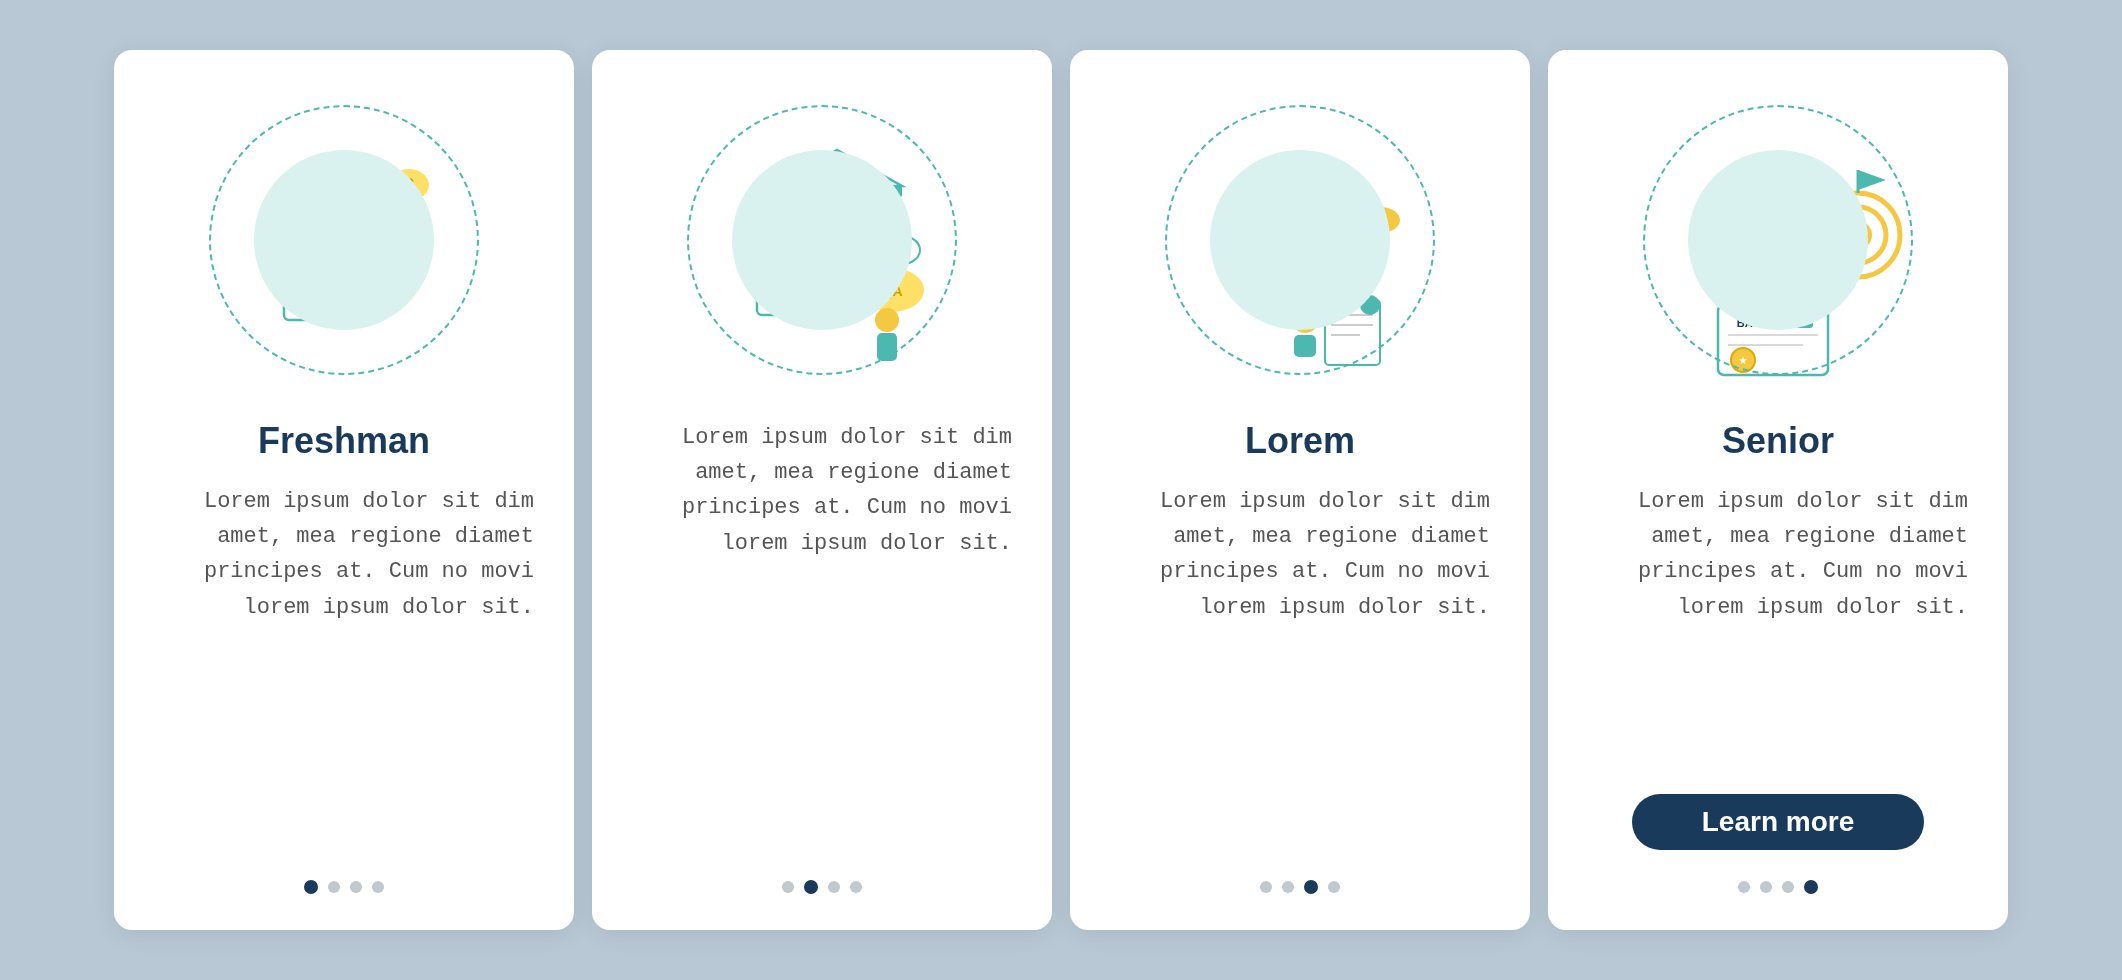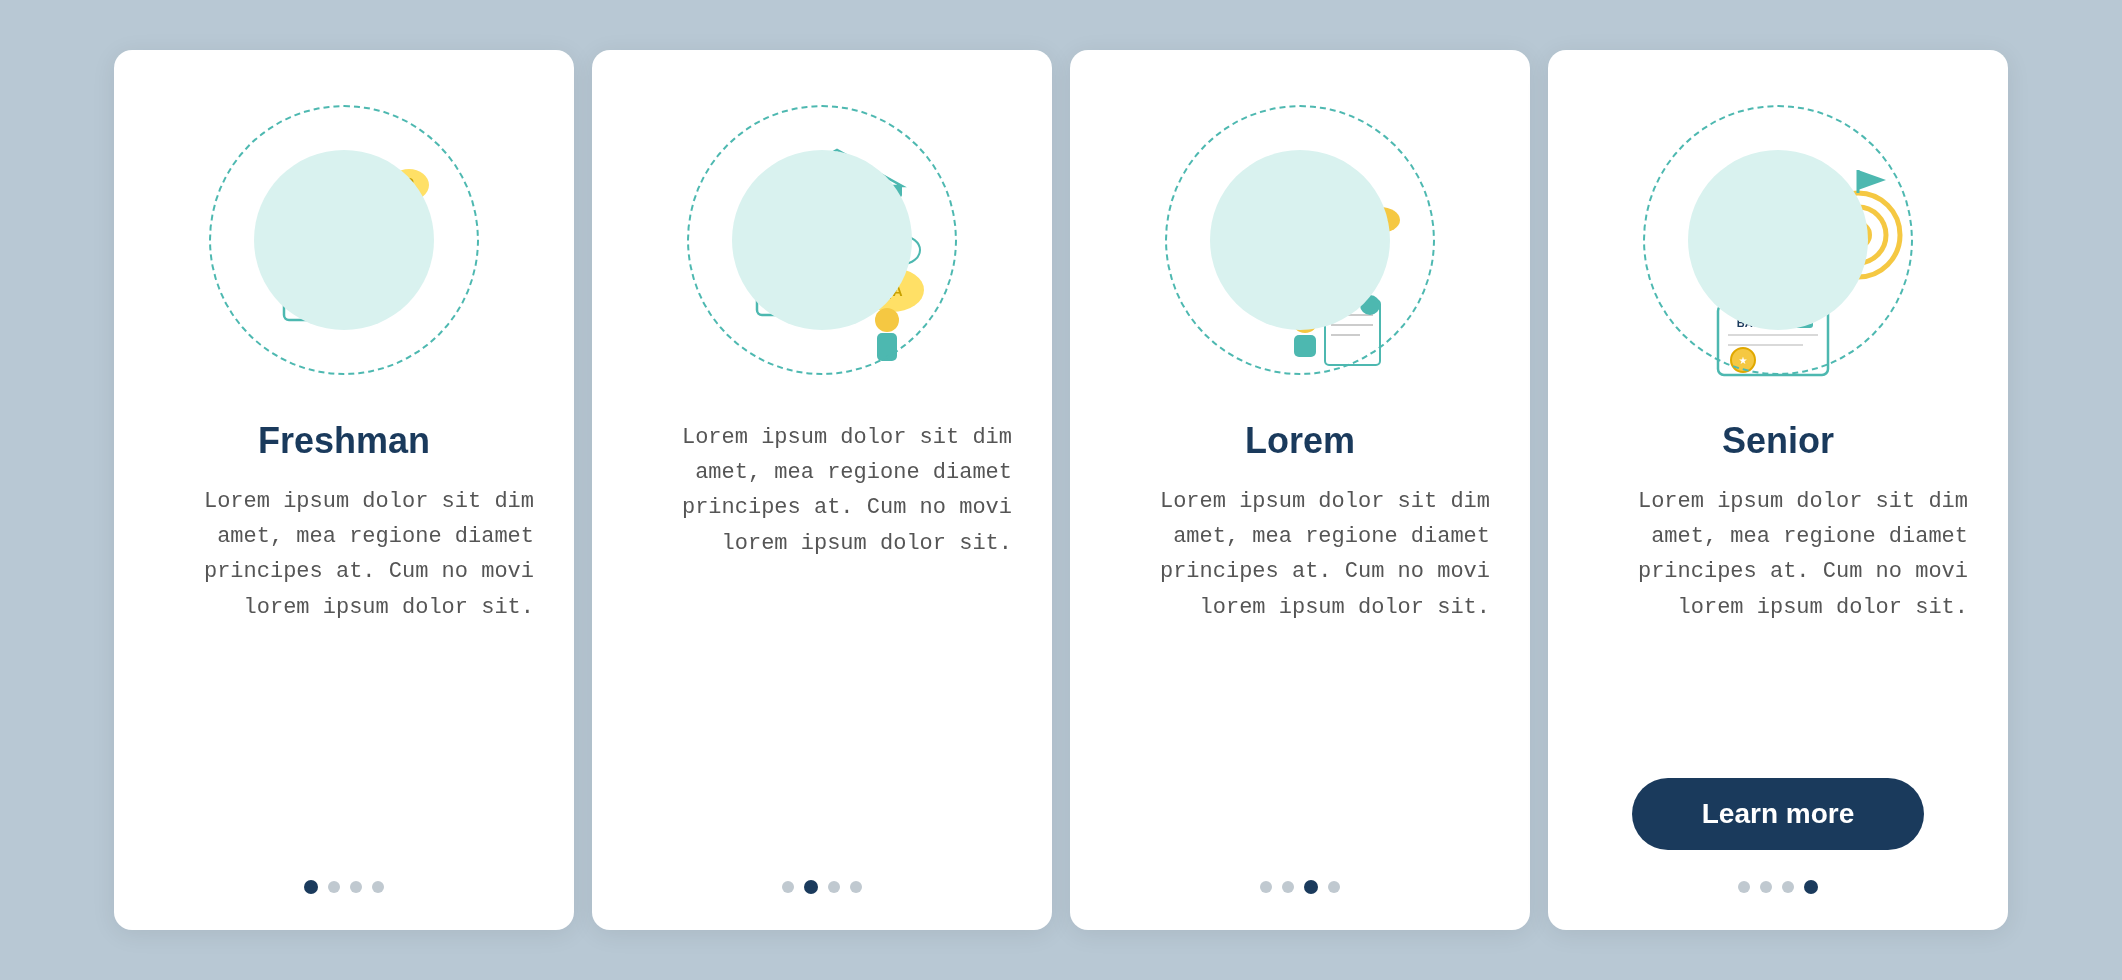--- a/index.html
+++ b/index.html
@@ -90,21 +90,21 @@
     .dot.active {
       background: #1a3a5c;
       width: 14px;
       height: 14px;
     }
     .learn-more-btn {
       background: #1a3a5c;
       color: #ffffff;
       border: none;
       border-radius: 50px;
-      padding: 20px 70px;
+      padding: 12px 70px;
       font-size: 28px;
       font-weight: 700;
       cursor: pointer;
       margin-top: 24px;
       display: inline-block;
       text-align: center;
     }
   </style>
 </head>
 <body>

